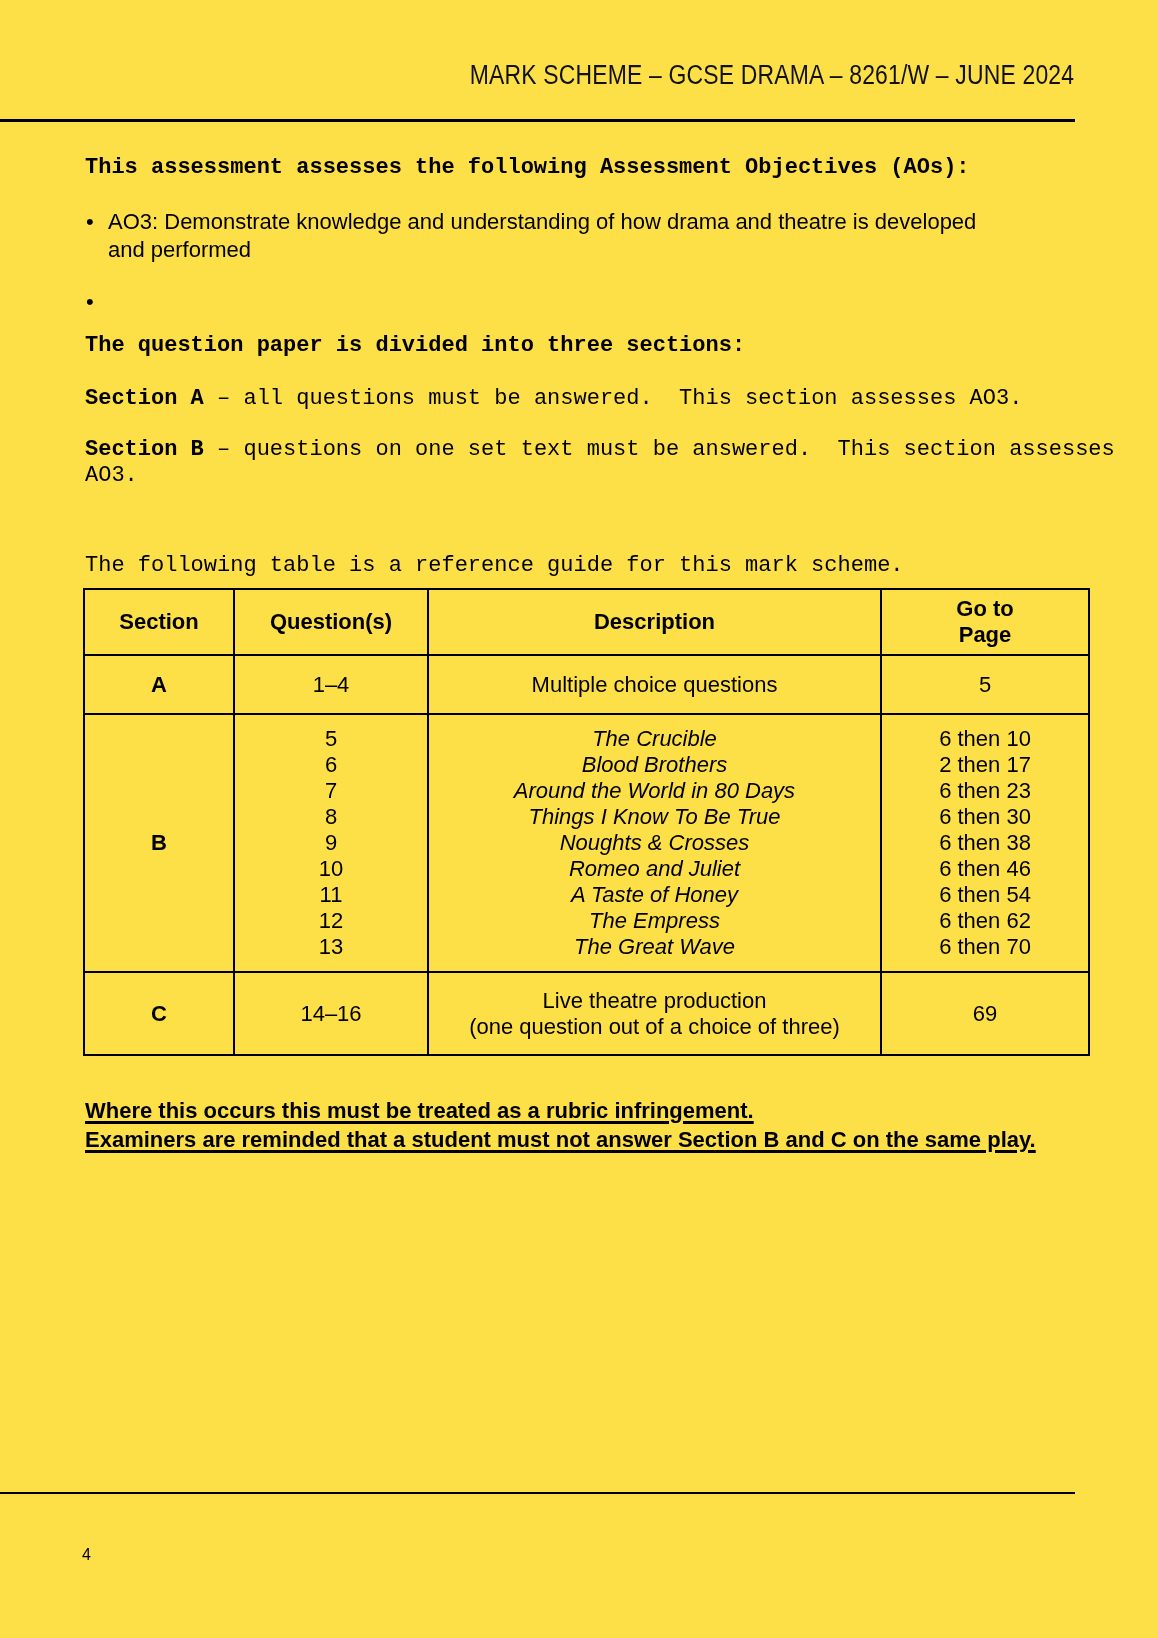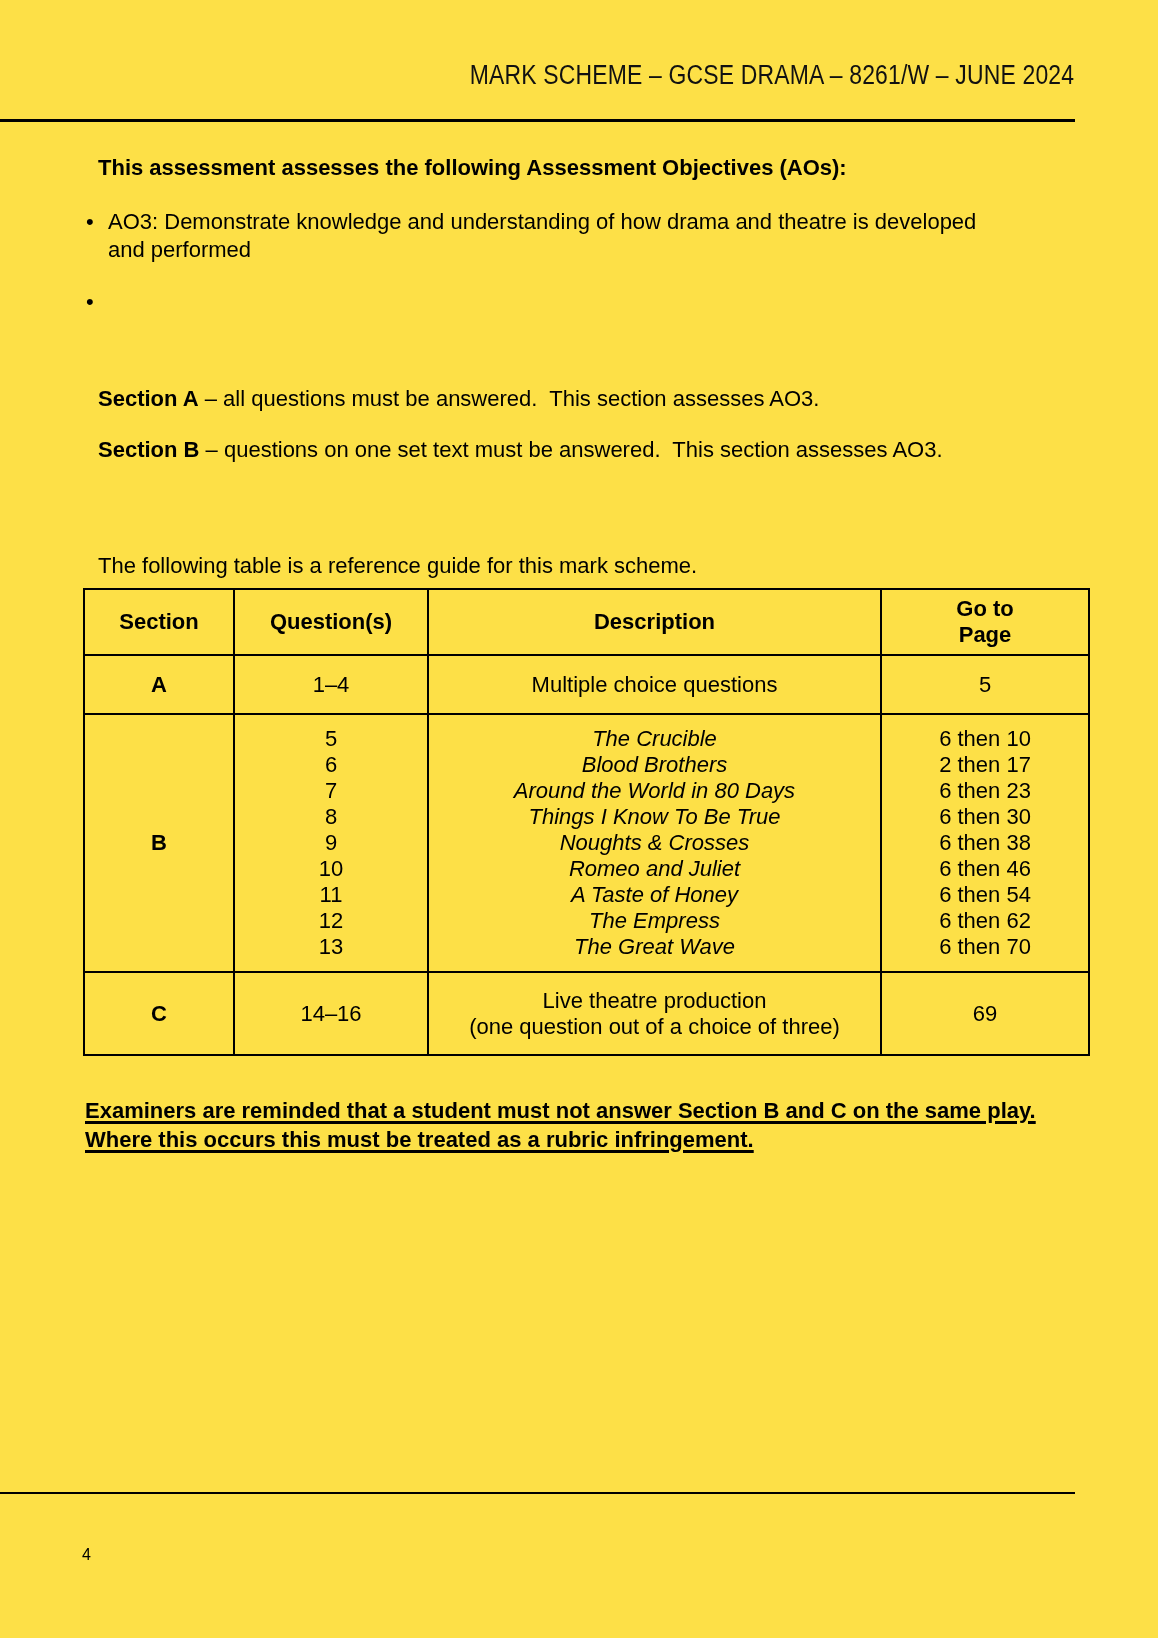--- a/index.html
+++ b/index.html
@@ -10,31 +10,31 @@
     margin:0 auto; overflow:hidden;
   }
   .hdr-title {
     position:absolute; top:60px; right:84px; font-size:27px; font-weight:400;
     white-space:nowrap; transform:scaleX(0.85); transform-origin:100% 50%;
     letter-spacing:0.2px; color:#111;
   }
   .rule-top    { position:absolute; left:0; top:119px;  width:1075px; height:3px; background:#000; }
   .rule-bottom { position:absolute; left:0; top:1492px; width:1075px; height:2px; background:#000; }
 
-  .abs { position:absolute; left:98px; }
+  .abs { position:absolute; left:85px;font-family:Liberation Mono, monospace; }
   .bold { font-weight:700; }
   .prewrap { white-space:pre-wrap; }
 
   .intro-heading   { top:155px; font-weight:700; }
   .bullet          { position:absolute; left:85px; width:930px; padding-left:23px; line-height:28px; }
   .bullet .dot     { position:absolute; left:1px; top:0; }
   .bullet-1        { top:208px; }
   .bullet-2        { top:288px; }
   .sections-heading{ top:333px; font-weight:700; }
-  .section-line    { line-height:26px;text-align:right; }
+  .section-line    { line-height:26px; }
   .section-a       { top:386px; }
   .section-b       { top:437px; }
   .section-c       { top:487px; }
   .table-intro     { top:553px; }
 
   table.ref-table {
     position:absolute; left:83px; top:588px; width:1005px;
     border-collapse:collapse; table-layout:fixed; text-align:center;
   }
   .ref-table th, .ref-table td {
@@ -66,20 +66,21 @@
   <div class="abs intro-heading">This assessment assesses the following Assessment Objectives (AOs):</div>
 
   <div class="bullet bullet-1">
     <span class="dot">•</span>
     <span>AO3: Demonstrate knowledge and understanding of how drama and theatre is developed and performed</span>
   </div>
   <div class="bullet bullet-2">
     <span class="dot">•</span>
   </div>
 
+  <div class="abs sections-heading">The question paper is divided into three sections:</div>
 
   <div class="abs section-line section-a">
     <span class="bold">Section A</span><span class="prewrap"> – all questions must be answered.  This section assesses AO3.</span>
   </div>
   <div class="abs section-line section-b">
     <span class="bold">Section B</span><span class="prewrap"> – questions on one set text must be answered.  This section assesses AO3.</span>
   </div>
 
   <div class="abs table-intro">The following table is a reference guide for this mark scheme.</div>
 
@@ -164,20 +165,20 @@
             <div class="cell-line">(one question out of a choice of three)</div>
           </td>
           <td>
             <div class="cell-line">69</div>
           </td>
         </tr>
       </tbody>
   </table>
 
   <div class="note">
+    <div><span class="note-line">Where this occurs this must be treated as a rubric infringement.</span></div>
     <div><span class="note-line">Examiners are reminded that a student must not answer Section B and C on the same play.</span></div>
-    <div><span class="note-line">Where this occurs this must be treated as a rubric infringement.</span></div>
   </div>
 
   <div class="rule-bottom"></div>
   <div class="page-number">4</div>
 
 </div>
 
 </body></html>

